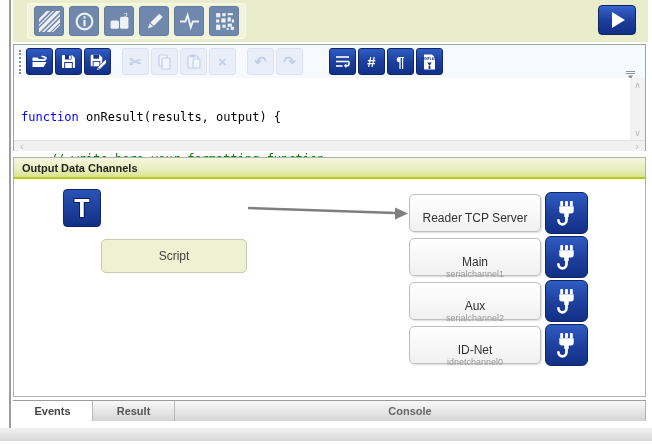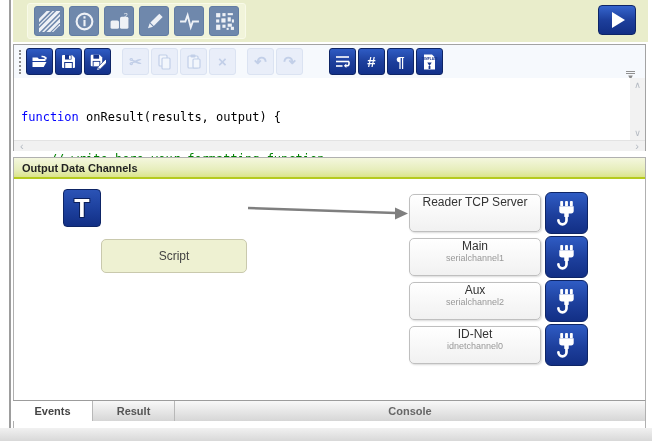--- a/index.html
+++ b/index.html
@@ -46,36 +46,36 @@
   .kw { color:#0000ff; }
   .comment { color:#008000; }
   .vscroll { position:absolute; right:0; top:0; width:15px; height:62px; background:#f2f2f2;
              display:flex; flex-direction:column; justify-content:space-between; align-items:center;
              color:#b4bac2; font-size:9px; padding:2px 0; }
   .hscroll { position:relative; height:11px; background:#f1f1f1; border-top:1px solid #e3e3e3;
              display:flex; justify-content:space-between; align-items:center; padding:0 6px;
              color:#b4bac2; font-size:11px; line-height:9px; }
 
   
-  .panel { position:absolute; left:13px; top:157px; width:633px; height:284px;
+  .panel { position:absolute; left:13px; top:157px; width:633px; height:240px;
            border:1px solid #b0b0b0; background:#fff; }
   .phead { height:21px; line-height:21px; padding-left:8px; font-size:11px; font-weight:bold; color:#222;
            background:linear-gradient(#f4f7de 0%, #e7eebc 60%, #dbe48a 100%);
            border-bottom:2px solid #b5ca1e; }
   .ticon { position:absolute; left:49px; top:31px; width:38px; height:38px; border-radius:4px;
            background:linear-gradient(#2b53b5 0%, #1c3f9c 55%, #122f85 100%); border:1px solid #0e2566;
            display:flex; align-items:center; justify-content:center; color:#fff; font-size:25px; font-weight:bold;
            text-shadow:1px 1px 0 #0a1f5c, -1px -1px 0 #0a1f5c, 1px -1px 0 #0a1f5c, -1px 1px 0 #0a1f5c; }
   .script-label { position:absolute; left:87px; top:33px; width:146px; height:34px; background:#eef1d2;
                   border:1px solid #c9c9ad; border-radius:5px; display:flex; align-items:center;
                   justify-content:center; font-size:12px; color:#444;margin-top:48px; }
   .arrow { position:absolute; left:234px; top:45px; }
   .chan { position:absolute; left:395px; width:132px; height:38px; background:linear-gradient(#ffffff,#f1f1f1);
           border:1px solid #bfbfbf; border-radius:5px; box-shadow:1px 1px 2px rgba(0,0,0,.15);
-          text-align:center; padding-top:0; }
+          text-align:center; padding-top:16px; }
   .ct { font-size:12px; color:#333; line-height:14px; }
   .cs { font-size:9px; color:#999; line-height:11px; }
   .plug { position:absolute; left:531px; width:43px; height:42px; border-radius:6px;
           background:linear-gradient(#2f5cc4 0%, #1d3f9c 55%, #122f85 100%); border:1px solid #0e2566;
           display:flex; align-items:center; justify-content:center; }
   .plug svg { width:23px; height:27px; }
 
   
   .tabs { position:absolute; left:13px; top:400px; width:633px; height:21px; display:flex;
           border-top:1px solid #9c9c9c; border-right:1px solid #b0b0b0;

